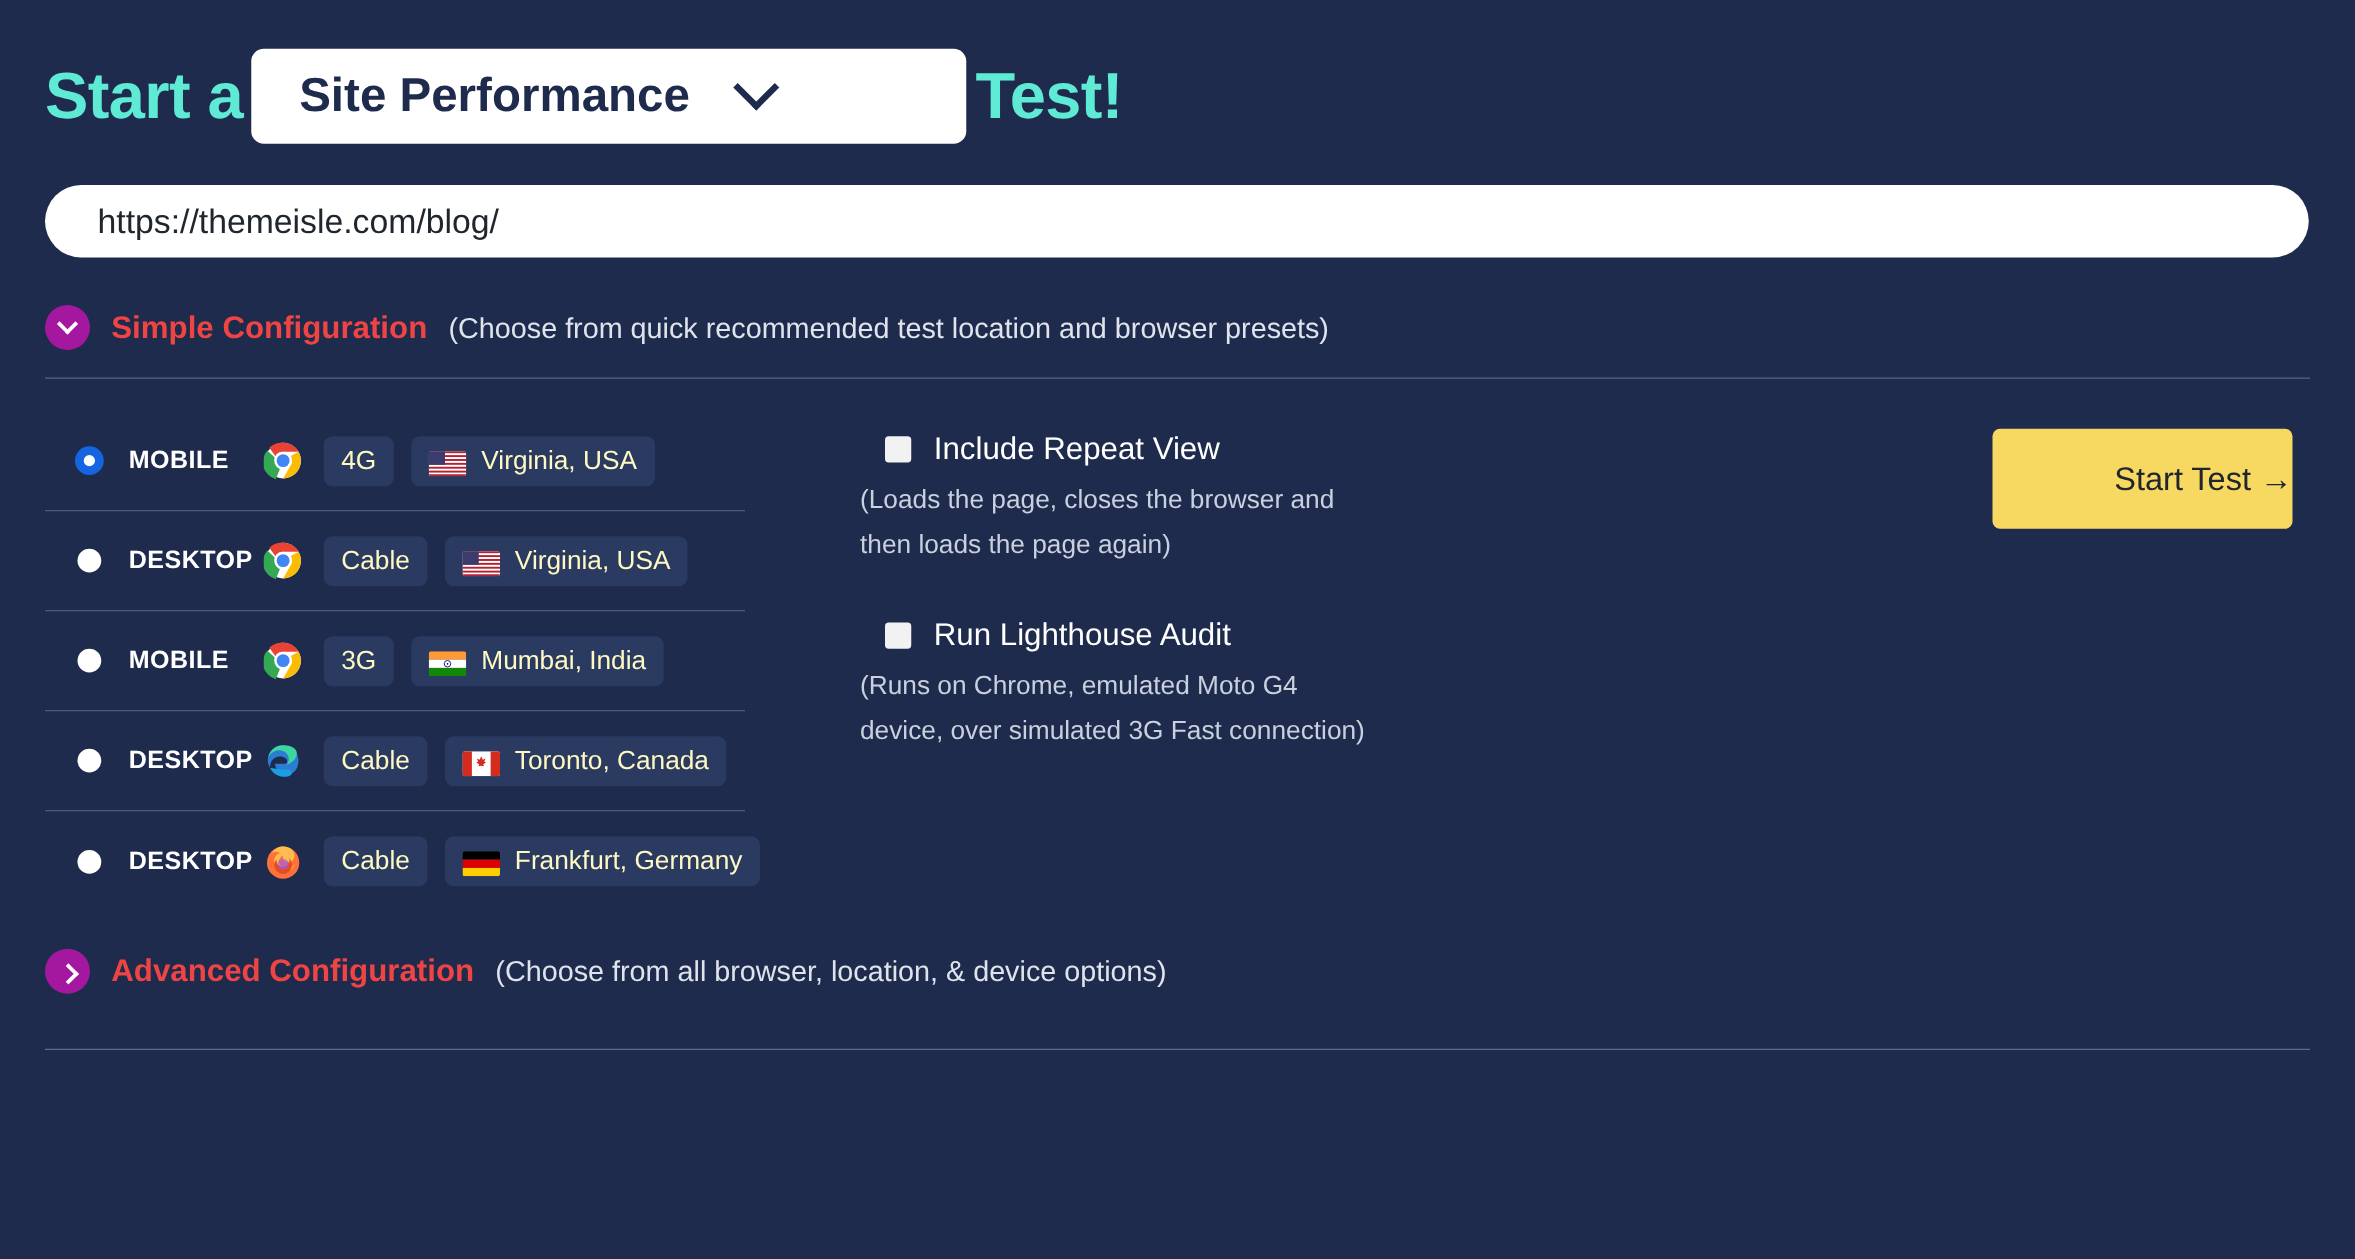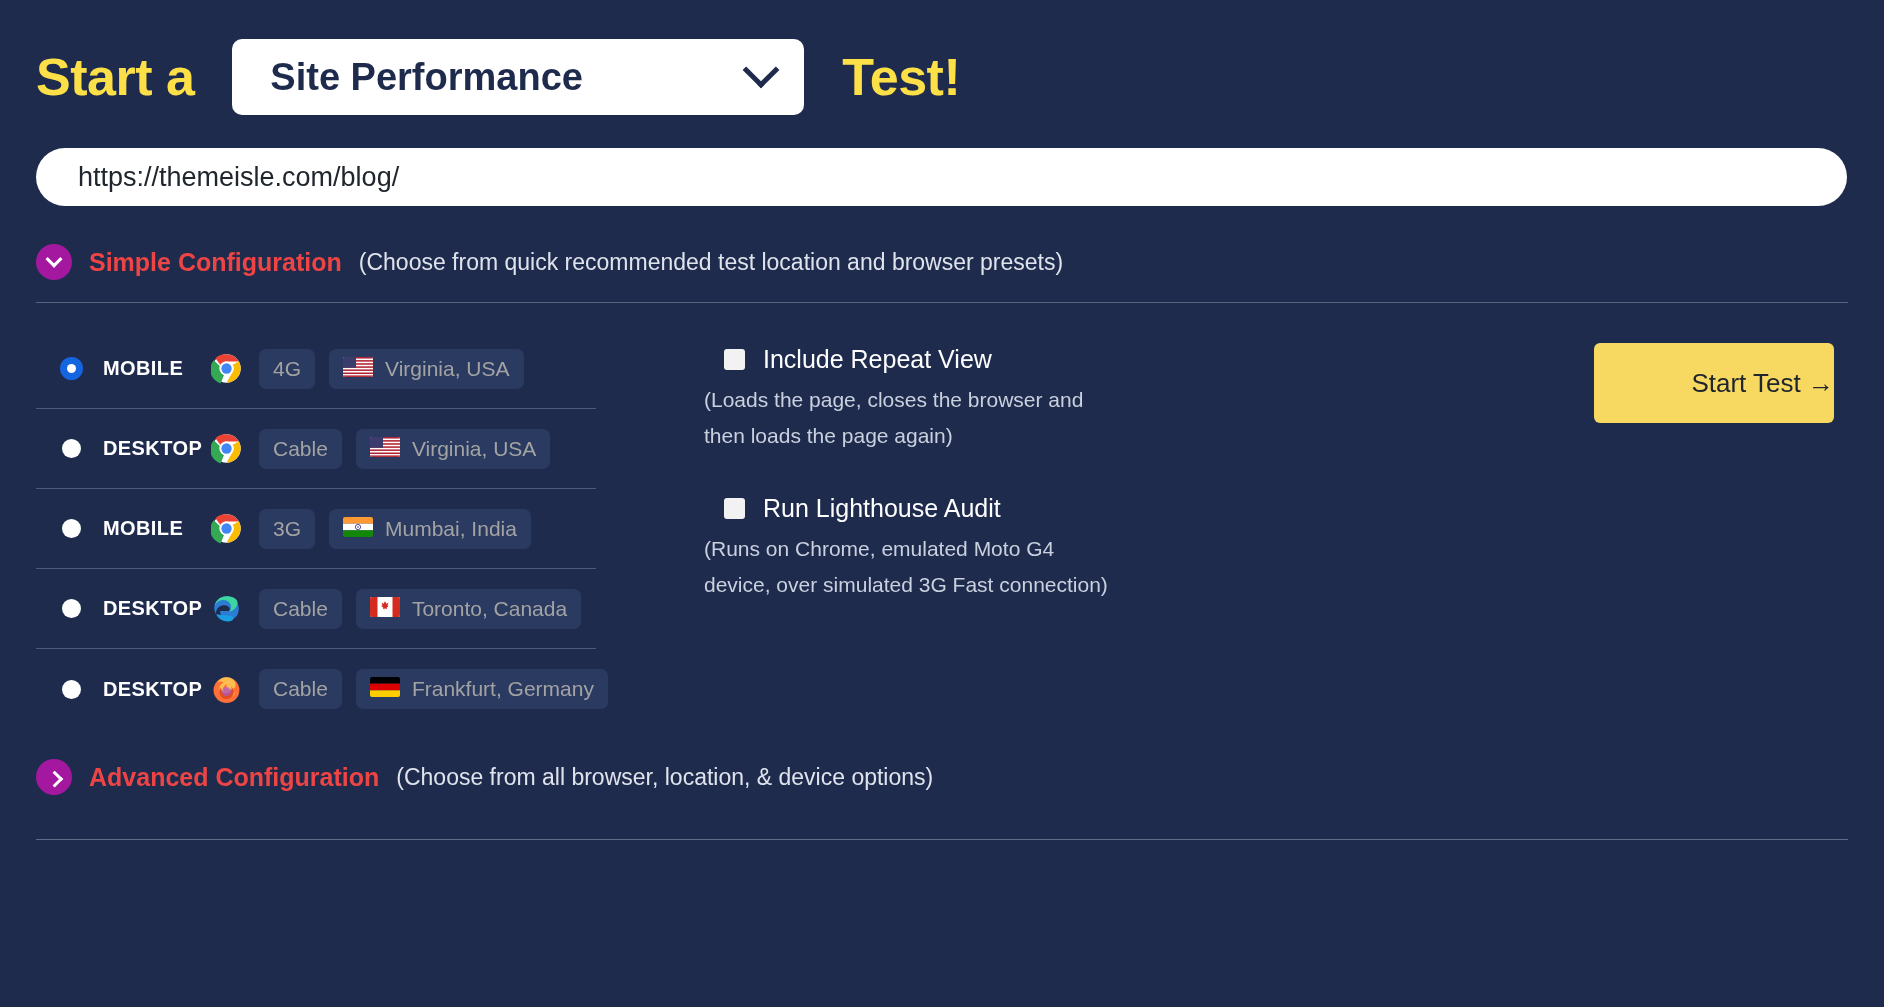--- a/index.html
+++ b/index.html
@@ -11,35 +11,34 @@
   }
   .page { position: relative; width: 1884px; height: 1007px; background: #1e2b4d; }
 
   
   .header {
     display: flex; align-items: center;
     padding: 30px 0 0 36px;
     height: 124px;
   }
   .header-word {
-    color: #fde047;
+    color: #5eead4;
     font-size: 52px;
     font-weight: bold;
     letter-spacing: -0.5px;
     white-space: nowrap;
   }
   .type-select {
-    margin: 0 38px;
+    margin: 0 7px;
     background: #ffffff;
     border-radius: 10px;
     height: 76px;
     min-width: 572px;
     display: flex;
     align-items: center;
-    justify-content: space-between;
     padding: 0 30px 0 38px;
     cursor: pointer;
   }
   .type-select-label {
     color: #1e2b4d;
     font-size: 38px;
     font-weight: bold;
     white-space: nowrap;
   }
   .chev-down {
@@ -109,21 +108,21 @@
     height: 1px;
     background: #8c95aa;
     opacity: .55;
     width: 100%;
   }
 
   
   .body-grid {
     display: flex;
     padding: 26px 36px 0 36px;
-    gap: 16px;
+    gap: 0;
   }
   .col-presets { width: 560px; flex: 0 0 auto; }
   .col-options { width: 770px; flex: 0 0 auto; padding-top: 16px; padding-left: 92px;}
   .col-action  { flex: 1 1 auto; display: flex; justify-content: flex-end; padding-top: 14px; padding-right: 14px;}
 
   
   .preset-row {
     display: flex;
     align-items: center;
     height: 80px;
@@ -162,25 +161,25 @@
     flex: 0 0 auto;
   }
   .browser-icon {
     width: 31px; height: 31px;
     flex: 0 0 auto;
     margin-right: 17px;
   }
   .pill {
     background: #2a3a60;
     border-radius: 7px;
-    color: #a3a3a3;
+    color: #fef9c3;
     font-size: 21px;
     padding: 8px 14px;
     display: flex;
-    align-items: flex-start;
+    align-items: flex-end;
     gap: 12px;
     white-space: nowrap;
     flex: 0 0 auto;
   }
   .pill.conn { margin-right: 14px; justify-content: center; min-width: 52px; }
   .flag { width: 30px; height: 20px; border-radius: 2px; flex:0 0 auto; display:block;}
 
   
   .opt { margin-bottom: 40px; }
   .opt-head { display: flex; align-items: center; gap: 18px; cursor: pointer; padding-left: 20px; }

